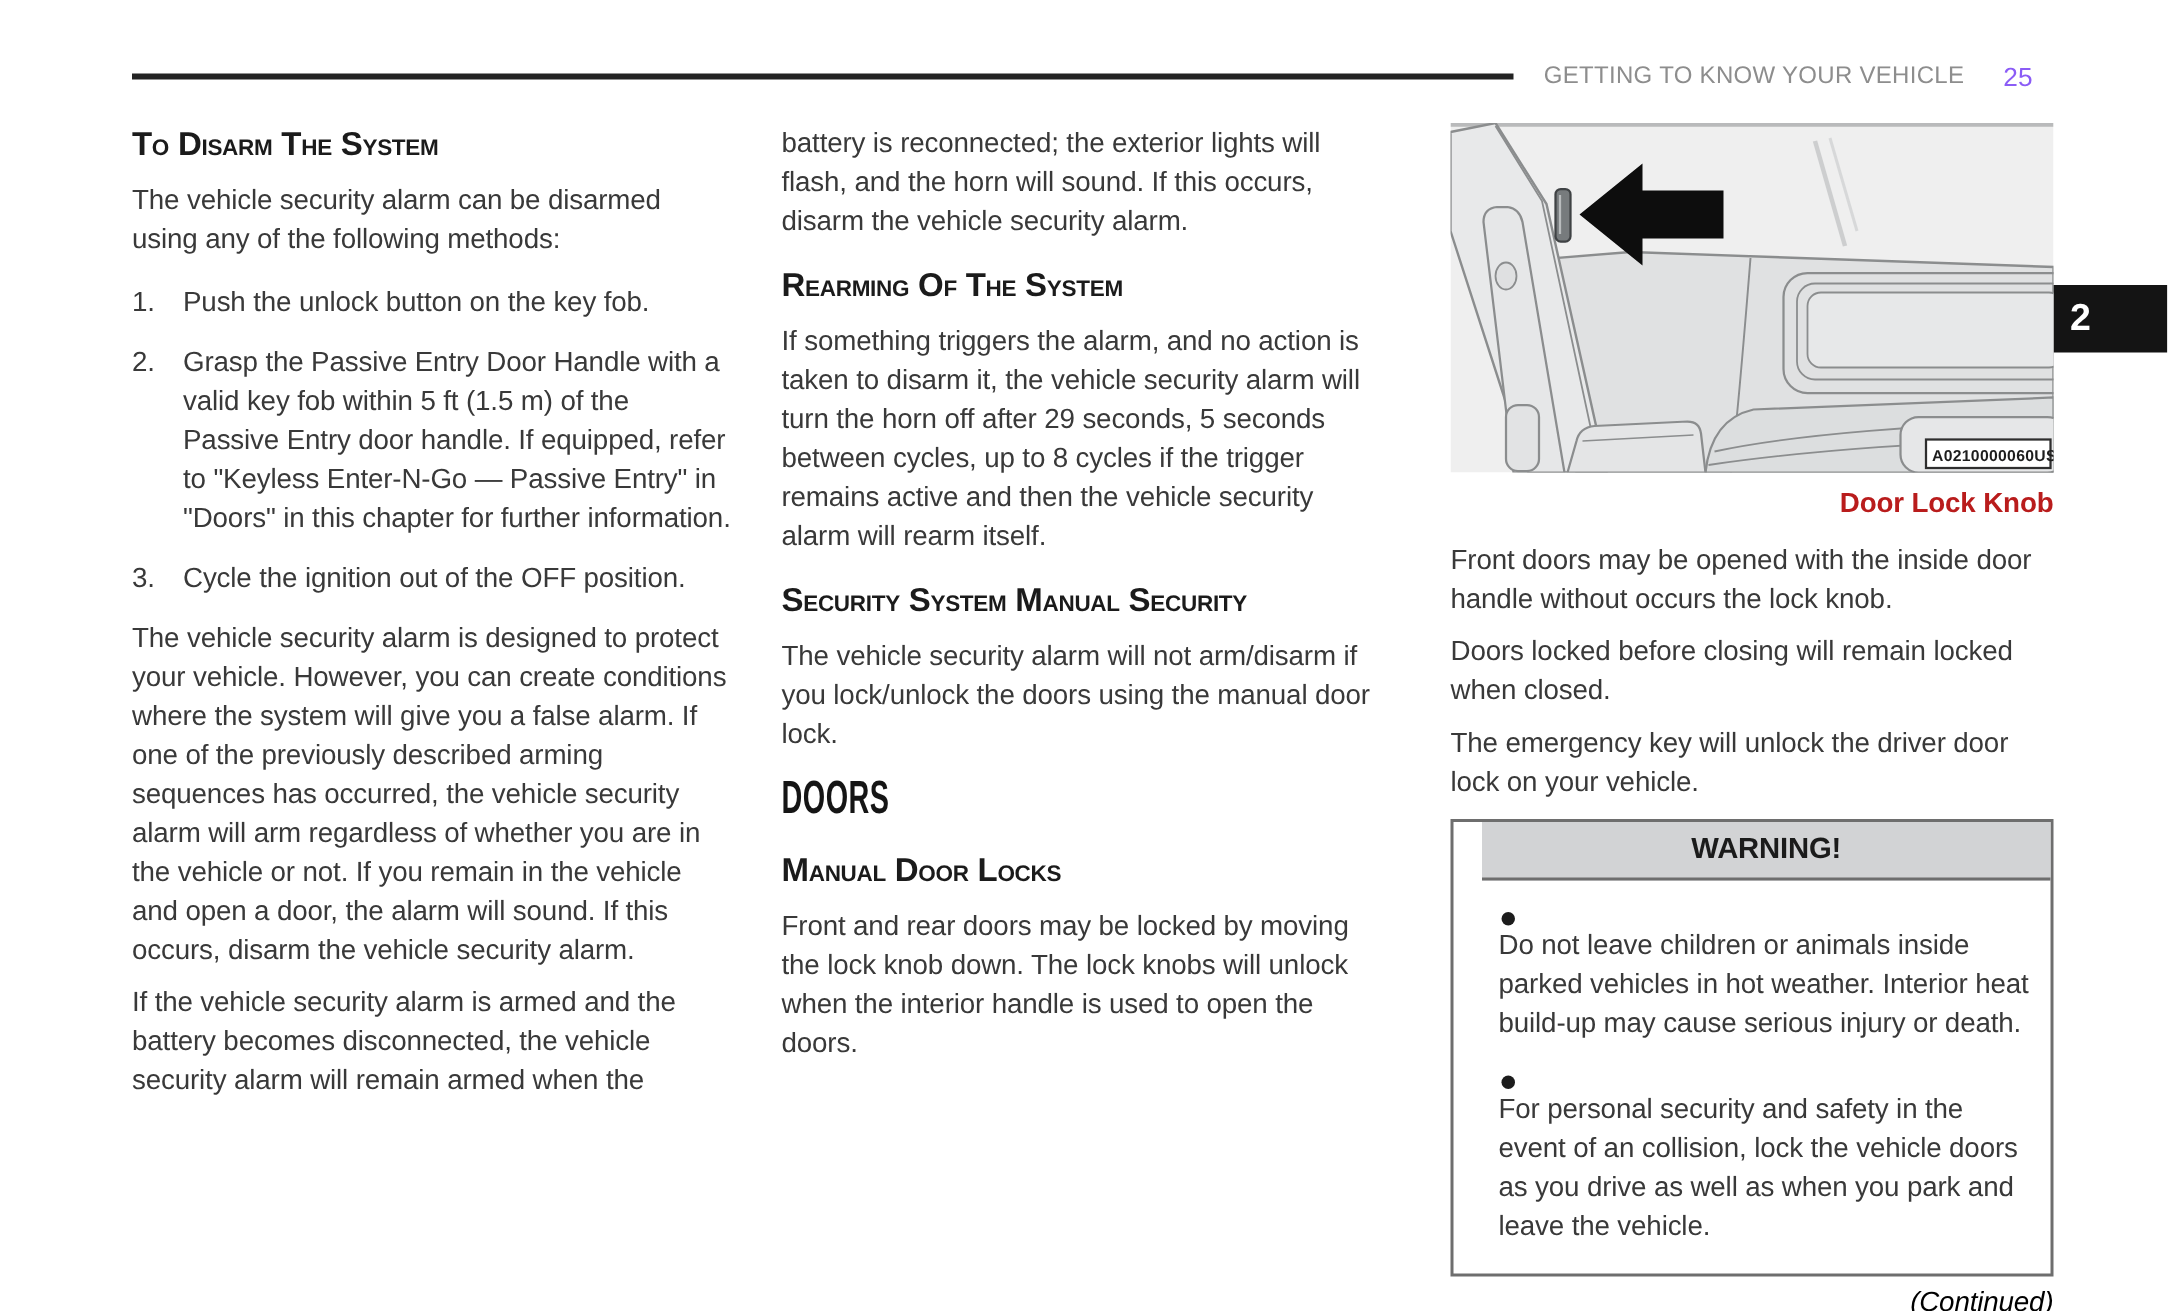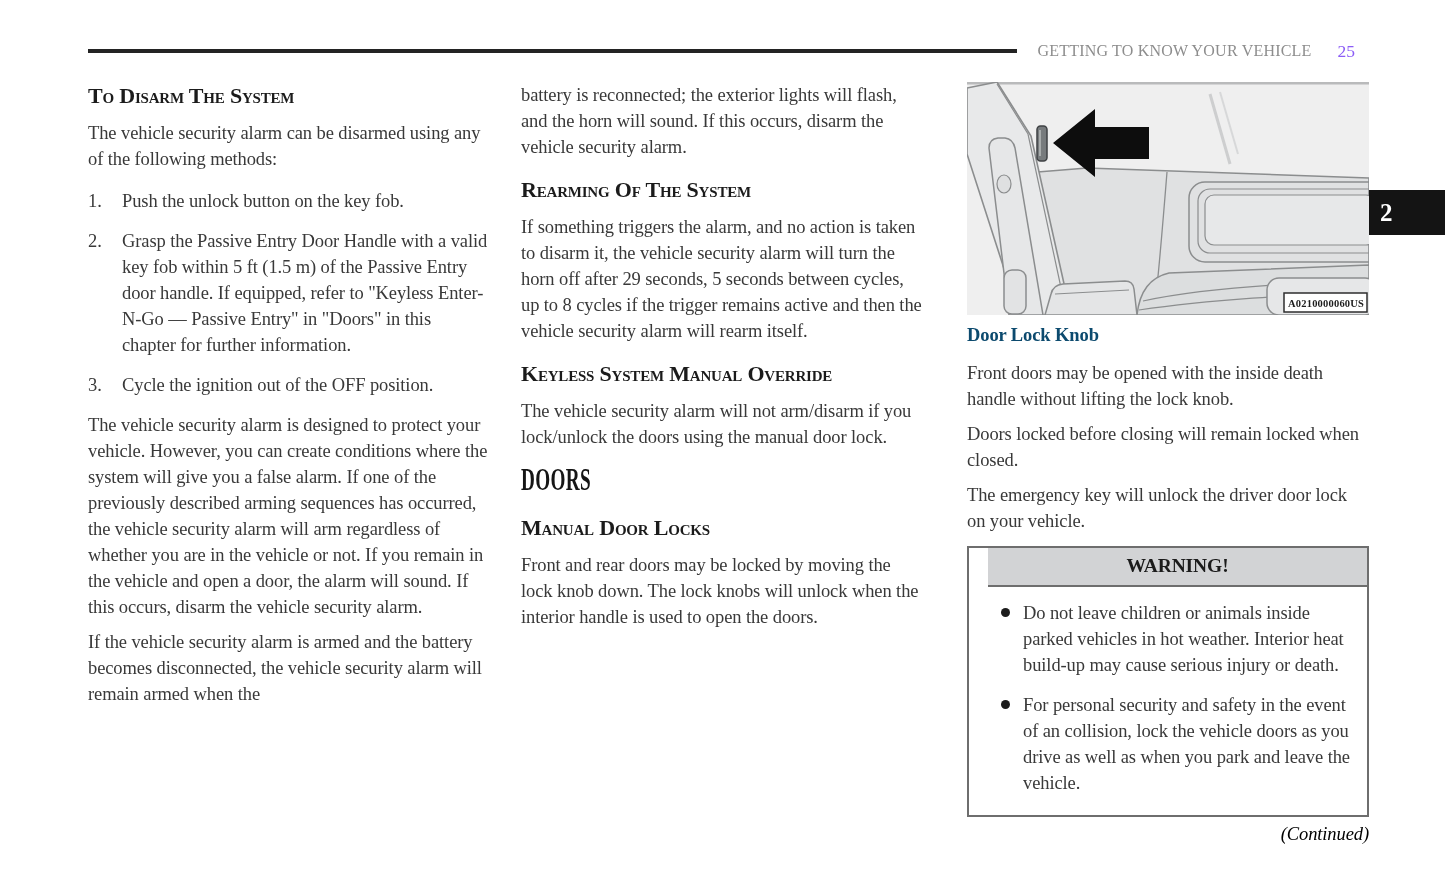--- a/index.html
+++ b/index.html
@@ -2,21 +2,21 @@
 <html><head>
 <meta charset="utf-8">
 <style>
   * { box-sizing: border-box; margin: 0; padding: 0; }
   html,body { background:#ffffff; }
   .page {
     position: relative;
     width: 1445px;
     height: 874px;
     background: #ffffff;
-    font-family: Liberation Serif, serif;
+    font-family: Liberation Sans, sans-serif;
     color: #393939;
     overflow: hidden;
   }
   
   .page-header {
     position: absolute;
     left: 88px; right: 90px; top: 38px;
     display: flex; align-items: center;
     height: 26px;
   }
@@ -62,35 +62,35 @@
   }
   
   .ol { margin: 16px 0 5px 0; }
   .ol-item { display: flex; margin-bottom: 14px; }
   .ol-num  { width: 34px; flex: none; }
   .ol-text { flex: 1; }
   
   .figure { width: 402px; height: 233px; }
   .figure svg { display: block; }
   .figure-caption {
-    text-align: left; font-weight: bold;
-    color: #0c4a6e; font-size: 18.5px;
+    text-align: right; font-weight: bold;
+    color: #b91c1c; font-size: 18.5px;
     margin: 7px 0 12px 0;
   }
   
   .warning-box { border: 2px solid #6e6e6e; margin-top: 12px; padding-left: 19px; }
   .warning-header {
     background: #d2d3d5;
     border-bottom: 2px solid #6e6e6e;
     text-align: center; font-weight: bold;
     font-size: 19.5px; color: #1b1b1b;
     padding: 5px 0 6px 0;
   }
   .warning-body { padding: 13px 10px 5px 11px; }
-  .bullet-item { display: flex; margin-bottom: 14px; }
+  .bullet-item { display: flex; margin-bottom: 14px; flex-direction: column; }
   .bullet-dot {
     width: 9px; height: 9px; border-radius: 50%;
     background: #1c1c1c; margin: 8px 13px 0 2px; flex: none;
   }
   .bullet-text { flex: 1; }
   .continued {
     text-align: right; font-style: italic;
     font-size: 18.5px; color: #000000;
     margin-top: 4px;
   }
@@ -126,21 +126,21 @@
       </div>
     </div>
     <p>The vehicle security alarm is designed to protect your vehicle. However, you can create conditions where the system will give you a false alarm. If one of the previously described arming sequences has occurred, the vehicle security alarm will arm regardless of whether you are in the vehicle or not. If you remain in the vehicle and open a door, the alarm will sound. If this occurs, disarm the vehicle security alarm.</p>
     <p>If the vehicle security alarm is armed and the battery becomes disconnected, the vehicle security alarm will remain armed when the</p>
   </div>
 
   <div class="col col-middle">
     <p>battery is reconnected; the exterior lights will flash, and the horn will sound. If this occurs, disarm the vehicle security alarm.</p>
     <h2 class="sc">Rearming Of The System</h2>
     <p>If something triggers the alarm, and no action is taken to disarm it, the vehicle security alarm will turn the horn off after 29 seconds, 5 seconds between cycles, up to 8 cycles if the trigger remains active and then the vehicle security alarm will rearm itself.</p>
-    <h2 class="sc">Keyless System Manual Override</h2>
+    <h2 class="sc">Security System Manual Security</h2>
     <p>The vehicle security alarm will not arm/disarm if you lock/unlock the doors using the manual door lock.</p>
     <h1 class="doors">DOORS</h1>
     <h2 class="sc">Manual Door Locks</h2>
     <p>Front and rear doors may be locked by moving the lock knob down. The lock knobs will unlock when the interior handle is used to open the doors.</p>
   </div>
 
   <div class="col col-right">
 
     <div class="figure">
       <svg viewBox="0 0 402 233" width="402" height="233">
@@ -180,21 +180,21 @@
 
         <path d="M78 233 L84 212 Q86 203 96 202 L158 199 Q166 199 167 207 L170 233 Z" fill="#e4e5e6" stroke="#8b8d8e" stroke-width="1.5"></path>
         <path d="M88 212 L162 208" stroke="#8b8d8e" stroke-width="1.1" fill="none"></path>
 
         <rect x="317" y="211" width="83" height="19" fill="#ffffff" stroke="#2e2e2e" stroke-width="1.5"></rect>
         <text x="321" y="225" font-size="10.5" font-weight="bold" fill="#1d1d1d" letter-spacing="0.2">A0210000060US</text>
       </svg>
     </div>
     <div class="figure-caption">Door Lock Knob</div>
 
-    <p>Front doors may be opened with the inside death handle without lifting the lock knob.</p>
+    <p>Front doors may be opened with the inside door handle without occurs the lock knob.</p>
     <p>Doors locked before closing will remain locked when closed.</p>
     <p>The emergency key will unlock the driver door lock on your vehicle.</p>
 
     <div class="warning-box">
       <div class="warning-header">WARNING!</div>
       <div class="warning-body">
         <div class="bullet-item">
           <span class="bullet-dot"></span>
           <span class="bullet-text">Do not leave children or animals inside parked vehicles in hot weather. Interior heat build-up may cause serious injury or death.</span>
         </div>

